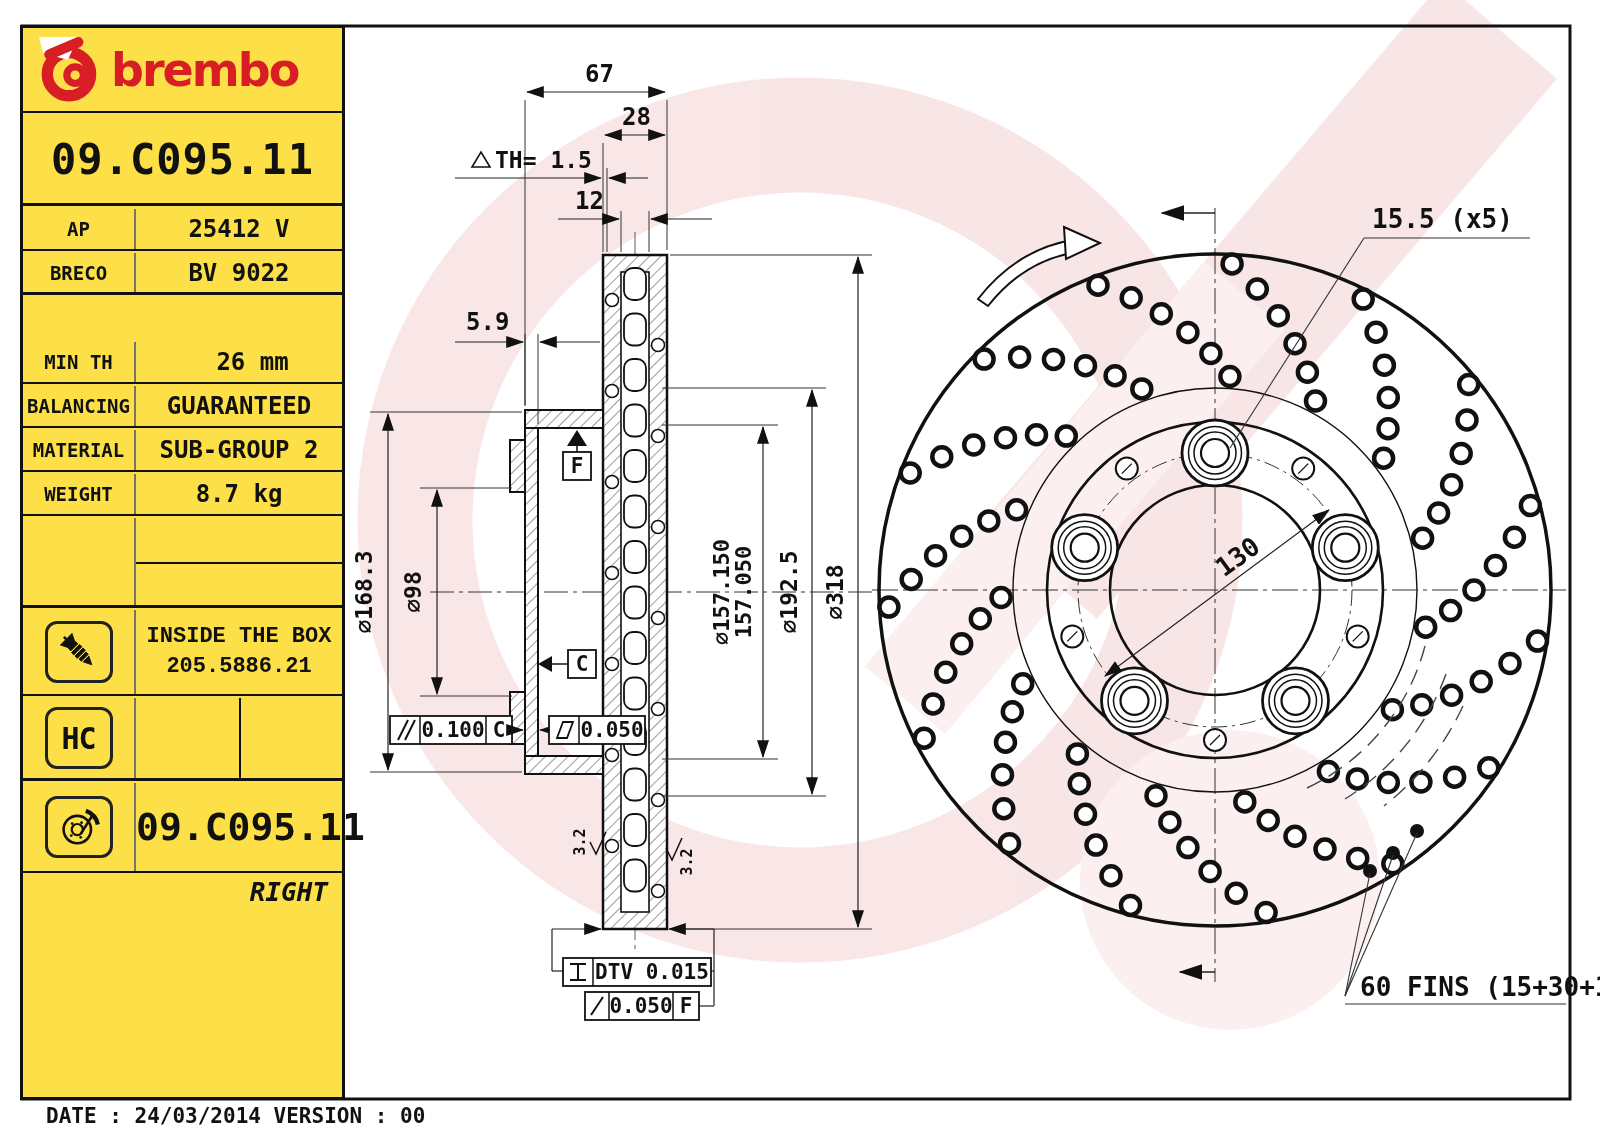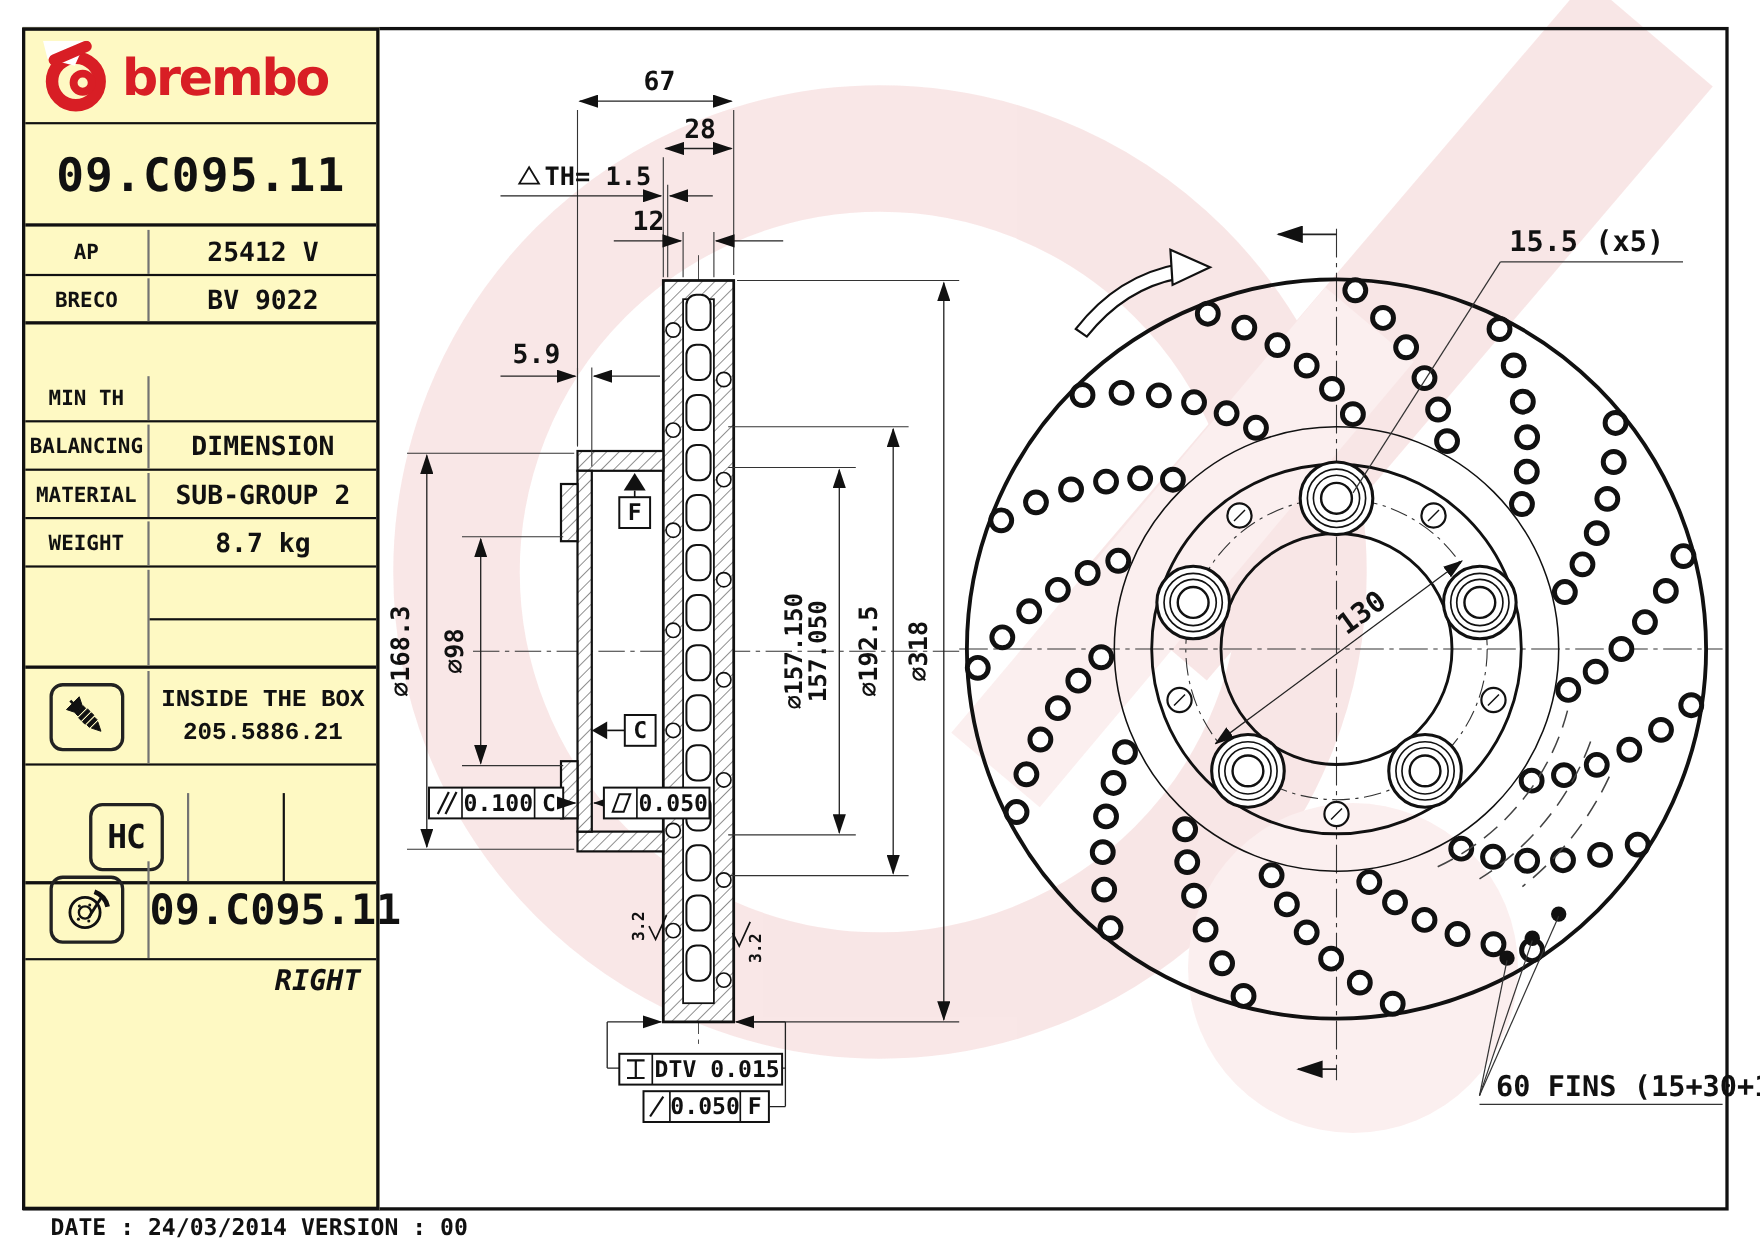--- a/index.html
+++ b/index.html
@@ -1,20 +1,20 @@
 <!DOCTYPE html>
 <html><head>
 <meta charset="utf-8">
 <style>
   html,body{margin:0;padding:0;background:#fff;}
   .page{position:relative;width:1600px;height:1132px;background:#fff;overflow:hidden;
         font-family:"DejaVu Sans Mono",monospace;color:#111;}
   svg.drawing{position:absolute;left:0;top:0;}
   
-  .panel{position:absolute;left:20px;top:25px;width:325px;height:1075px;background:#fef9c3;
+  .panel{position:absolute;left:20px;top:25px;width:325px;height:1075px;background:#fde047;
          border:3px solid #111;box-sizing:border-box;z-index:2;}
   .prow{position:absolute;left:0;width:100%;box-sizing:border-box;display:flex;align-items:center;}
   .cell-l{width:113px;flex:0 0 113px;height:100%;border-right:2px solid #737373;display:flex;
           align-items:center;justify-content:center;box-sizing:border-box;}
   .cell-r{flex:1;height:100%;display:flex;align-items:center;justify-content:center;box-sizing:border-box;}
   .spec-label{font-size:19px;font-weight:700;letter-spacing:0px;}
   .spec-value{font-size:24px;font-weight:700;}
   .bline{border-bottom:2px solid #111;}
   .bline3{border-bottom:3px solid #111;}
   .logo-row{justify-content:flex-start;padding-left:14px;gap:8px;}
@@ -472,27 +472,30 @@
           <span class="spec-label">BRECO</span>
         </div>
     <div class="cell-r">
           <span class="spec-value">BV 9022</span>
         </div>
   </div>
   <div class="prow bline" style="top:314px;height:42px;gap:27px;">
     <div class="cell-l">
           <span class="spec-label">MIN TH</span>
         </div>
+    <div class="cell-r">
+          <span class="spec-value">26 mm</span>
+        </div>
   </div>
   <div class="prow bline" style="top:358px;height:42px;">
     <div class="cell-l">
           <span class="spec-label">BALANCING</span>
         </div>
     <div class="cell-r">
-          <span class="spec-value">DIMENSION</span>
+          <span class="spec-value">GUARANTEED</span>
         </div>
   </div>
   <div class="prow bline" style="top:402px;height:42px;">
     <div class="cell-l">
           <span class="spec-label">MATERIAL</span>
         </div>
     <div class="cell-r">
           <span class="spec-value">SUB-GROUP 2</span>
         </div>
   </div>
@@ -529,21 +532,21 @@
       </div>
     </div>
     <div class="cell-r">
       <div class="inside-box-text">
         <div>INSIDE THE BOX</div>
         <div>205.5886.21</div>
       </div>
     </div>
   </div>
 
-  <div class="prow bline3" style="top:693px;height:83px;padding-left:36px;">
+  <div class="prow bline3" style="top:670px;height:83px;">
     <div class="cell-l">
       <div class="icon-box">
         <span class="hc-text">HC</span>
       </div>
     </div>
     <div class="cell-r" style="position:relative;">
       <div style="position:absolute;left:50%;top:0;height:100%;border-left:2px solid #111;"></div>
     </div>
   </div>
 

